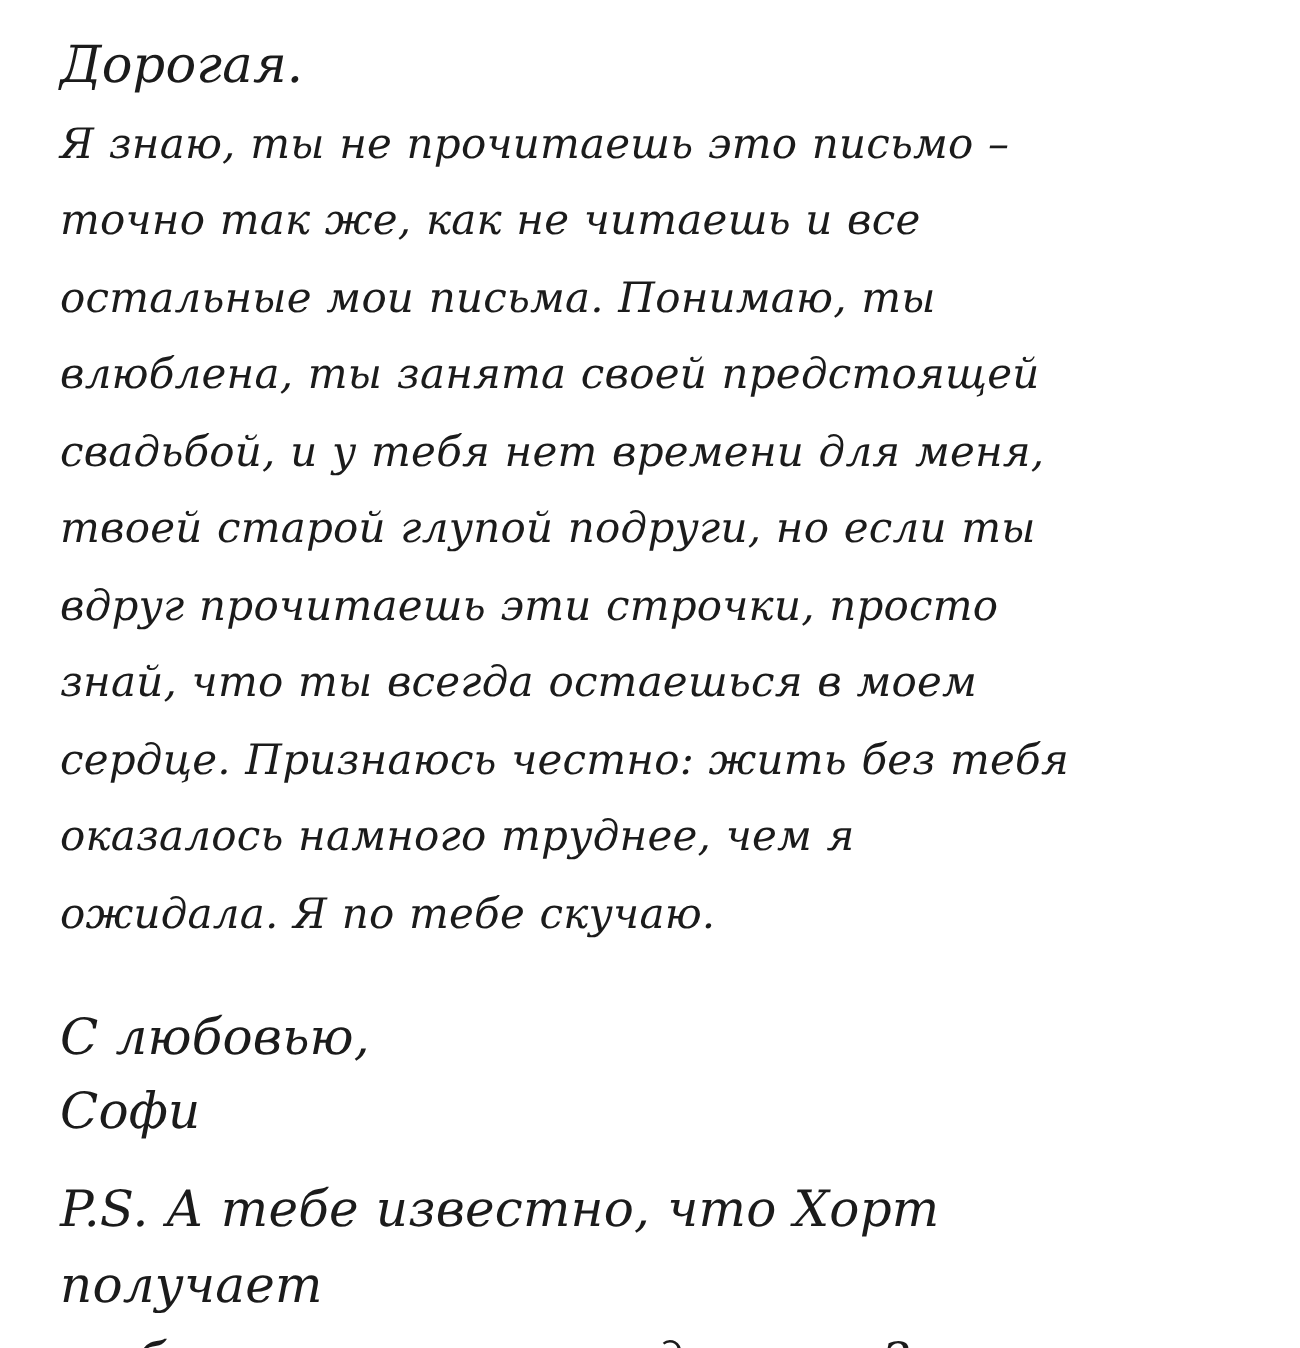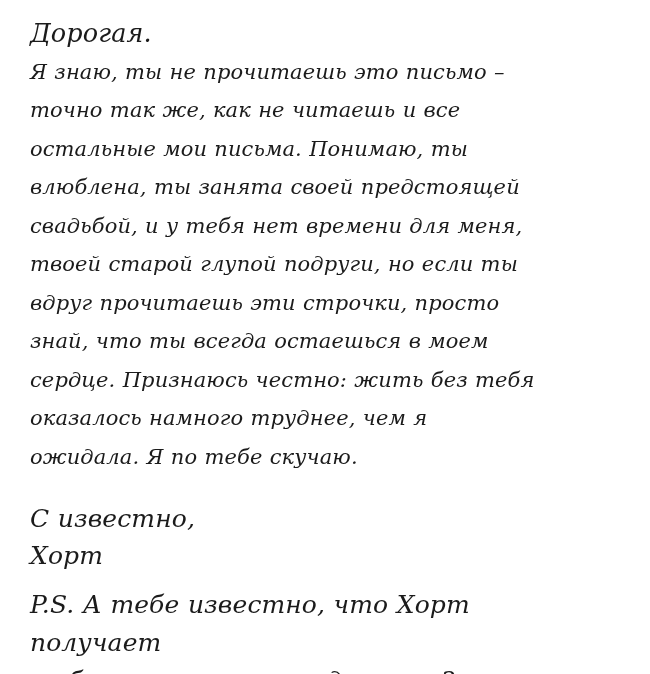--- a/index.html
+++ b/index.html
@@ -60,18 +60,18 @@
 остальные мои письма. Понимаю, ты
 влюблена, ты занята своей предстоящей
 свадьбой, и у тебя нет времени для меня,
 твоей старой глупой подруги, но если ты
 вдруг прочитаешь эти строчки, просто
 знай, что ты всегда остаешься в моем
 сердце. Признаюсь честно: жить без тебя
 оказалось намного труднее, чем я
 ожидала. Я по тебе скучаю.</p>
   <div class="gap-sm"></div>
-  <p class="para signoff">С известно,</p>
-  <p class="para signoff">Хорт</p>
+  <p class="para signoff">С любовью,</p>
+  <p class="para signoff">Софи</p>
   <div class="gap-xs"></div>
   <p class="para ps">P.S. А тебе известно, что Хорт получает
 любовные письма от девушки?</p>
 </div>
 
 </body></html>

